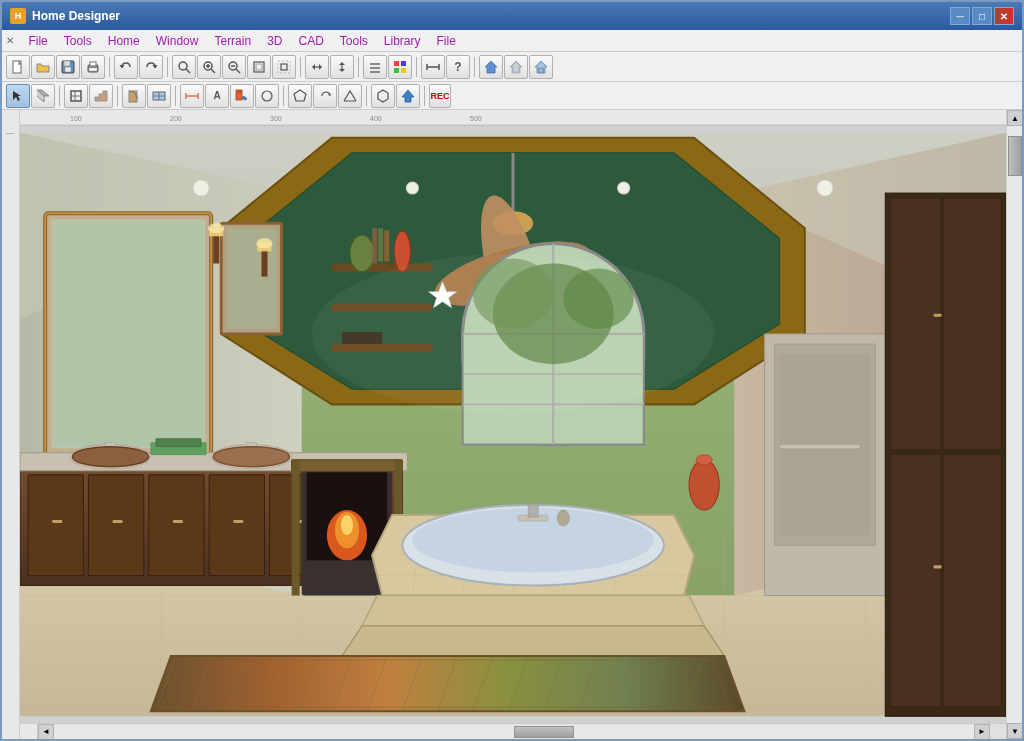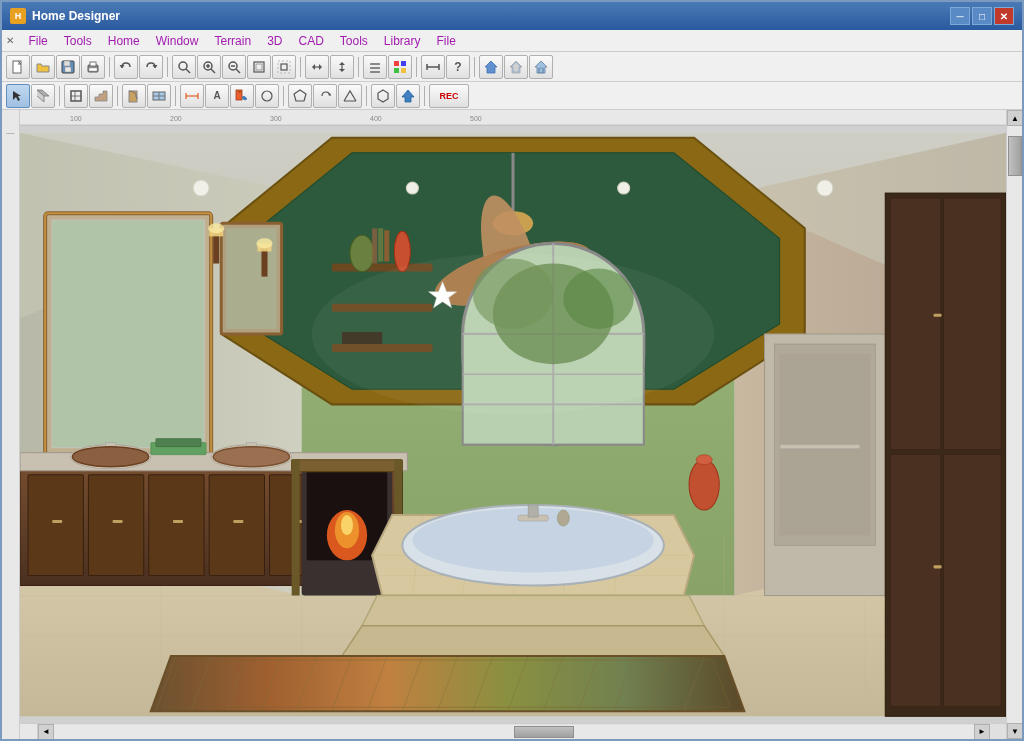--- a/index.html
+++ b/index.html
@@ -493,21 +493,21 @@
       <svg width="14" height="14" viewBox="0 0 14 14">
           <polygon points="7,1 12,4 12,10 7,13 2,10 2,4" fill="none" stroke="#555" stroke-width="1.2"></polygon>
         </svg>
     </div>
     <div class="tb-btn">
       <svg width="14" height="14" viewBox="0 0 14 14">
           <polygon points="7,1 13,8 10,8 10,13 4,13 4,8 1,8" fill="#4080c0" stroke="#2060a0" stroke-width="0.8"></polygon>
         </svg>
     </div>
     <div class="tb-separator"></div>
-    <div class="tb-btn" style="width:40px; font-size:9px; font-weight:bold; color:#cc0000;">REC</div>
+    <div class="tb-btn" style="width:22px; font-size:9px; font-weight:bold; color:#cc0000;">REC</div>
   </div>
 
   <div class="main-area">
 
     <div class="left-ruler">
       <div style="height:16px;"></div>
       <div style="writing-mode:vertical-rl; font-size:7px; color:#888; margin-top:4px;">│</div>
     </div>
 
     <div class="content-area">

